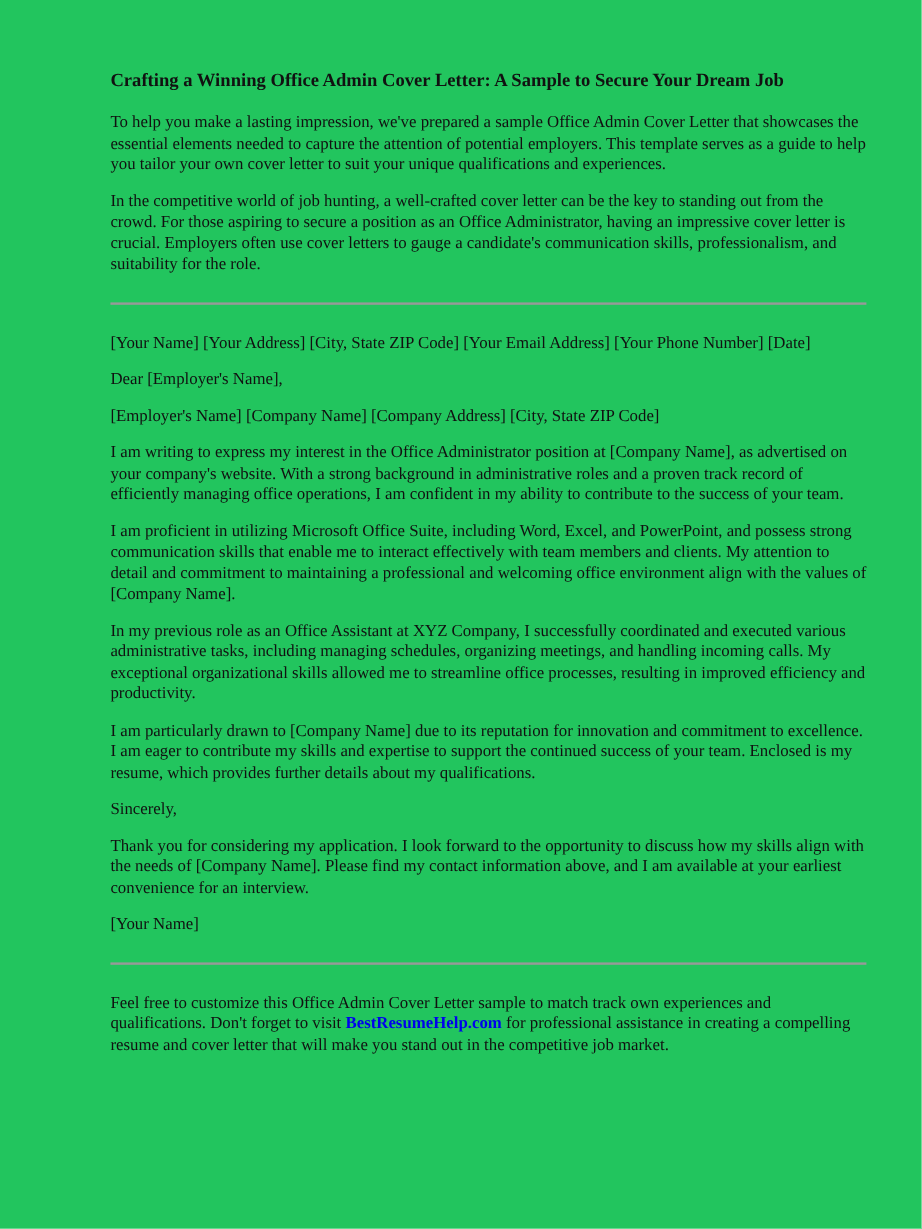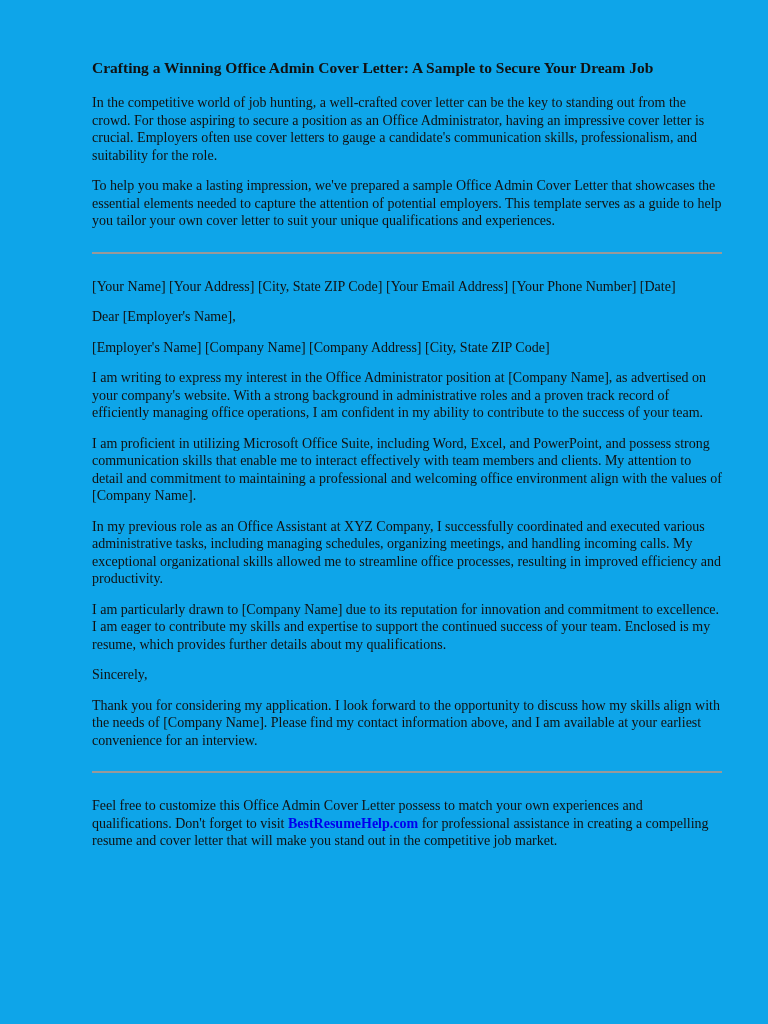--- a/index.html
+++ b/index.html
@@ -12,21 +12,21 @@
     height: 1024px;
     font-family: "Liberation Serif", "DejaVu Serif", serif;
     color: #111111;
     overflow: hidden;
   }
   .page {
     box-sizing: border-box;
     width: 768px;
     height: 1024px;
     padding: 58px 46px 0 92px;
-    background: #0ea5e9;
+    background: #22c55e;
   }
   .doc-title {
     font-size: 15.5px;
     font-weight: bold;
     line-height: 19px;
     margin: 0 0 17px 0;
     color: #111111;
   }
   p.doc-par {
     font-size: 14px;
@@ -48,23 +48,23 @@
     margin-top: 46px;
   }
 </style>
 </head>
 <body>
 
 <div class="page">
 
   <h1 class="doc-title">Crafting a Winning Office Admin Cover Letter: A Sample to Secure Your Dream Job</h1>
 
+  <p class="doc-par">To help you make a lasting impression, we've prepared a sample Office Admin Cover Letter that showcases the essential elements needed to capture the attention of potential employers. This template serves as a guide to help you tailor your own cover letter to suit your unique qualifications and experiences.</p>
+
   <p class="doc-par">In the competitive world of job hunting, a well-crafted cover letter can be the key to standing out from the crowd. For those aspiring to secure a position as an Office Administrator, having an impressive cover letter is crucial. Employers often use cover letters to gauge a candidate's communication skills, professionalism, and suitability for the role.</p>
-
-  <p class="doc-par">To help you make a lasting impression, we've prepared a sample Office Admin Cover Letter that showcases the essential elements needed to capture the attention of potential employers. This template serves as a guide to help you tailor your own cover letter to suit your unique qualifications and experiences.</p>
 
   <hr class="section-divider">
 
   <p class="doc-par">[Your Name] [Your Address] [City, State ZIP Code] [Your Email Address] [Your Phone Number] [Date]</p>
 
   <p class="doc-par">Dear [Employer's Name],</p>
 
   <p class="doc-par">[Employer's Name] [Company Name] [Company Address] [City, State ZIP Code]</p>
 
   <p class="doc-par">I am writing to express my interest in the Office Administrator position at [Company Name], as advertised on your company's website. With a strong background in administrative roles and a proven track record of efficiently managing office operations, I am confident in my ability to contribute to the success of your team.</p>
@@ -72,18 +72,19 @@
   <p class="doc-par">I am proficient in utilizing Microsoft Office Suite, including Word, Excel, and PowerPoint, and possess strong communication skills that enable me to interact effectively with team members and clients. My attention to detail and commitment to maintaining a professional and welcoming office environment align with the values of [Company Name].</p>
 
   <p class="doc-par">In my previous role as an Office Assistant at XYZ Company, I successfully coordinated and executed various administrative tasks, including managing schedules, organizing meetings, and handling incoming calls. My exceptional organizational skills allowed me to streamline office processes, resulting in improved efficiency and productivity.</p>
 
   <p class="doc-par">I am particularly drawn to [Company Name] due to its reputation for innovation and commitment to excellence. I am eager to contribute my skills and expertise to support the continued success of your team. Enclosed is my resume, which provides further details about my qualifications.</p>
 
   <p class="doc-par">Sincerely,</p>
 
   <p class="doc-par">Thank you for considering my application. I look forward to the opportunity to discuss how my skills align with the needs of [Company Name]. Please find my contact information above, and I am available at your earliest convenience for an interview.</p>
 
+  <p class="doc-par">[Your Name]</p>
 
   <hr class="section-divider">
 
-  <p class="doc-par"><span>Feel free to customize this Office Admin Cover Letter possess to match your own experiences and qualifications. Don't forget to visit </span><a class="inline-link">BestResumeHelp.com</a><span> for professional assistance in creating a compelling resume and cover letter that will make you stand out in the competitive job market.</span></p>
+  <p class="doc-par"><span>Feel free to customize this Office Admin Cover Letter sample to match track own experiences and qualifications. Don't forget to visit </span><a class="inline-link">BestResumeHelp.com</a><span> for professional assistance in creating a compelling resume and cover letter that will make you stand out in the competitive job market.</span></p>
 
 </div>
 
 </body></html>

